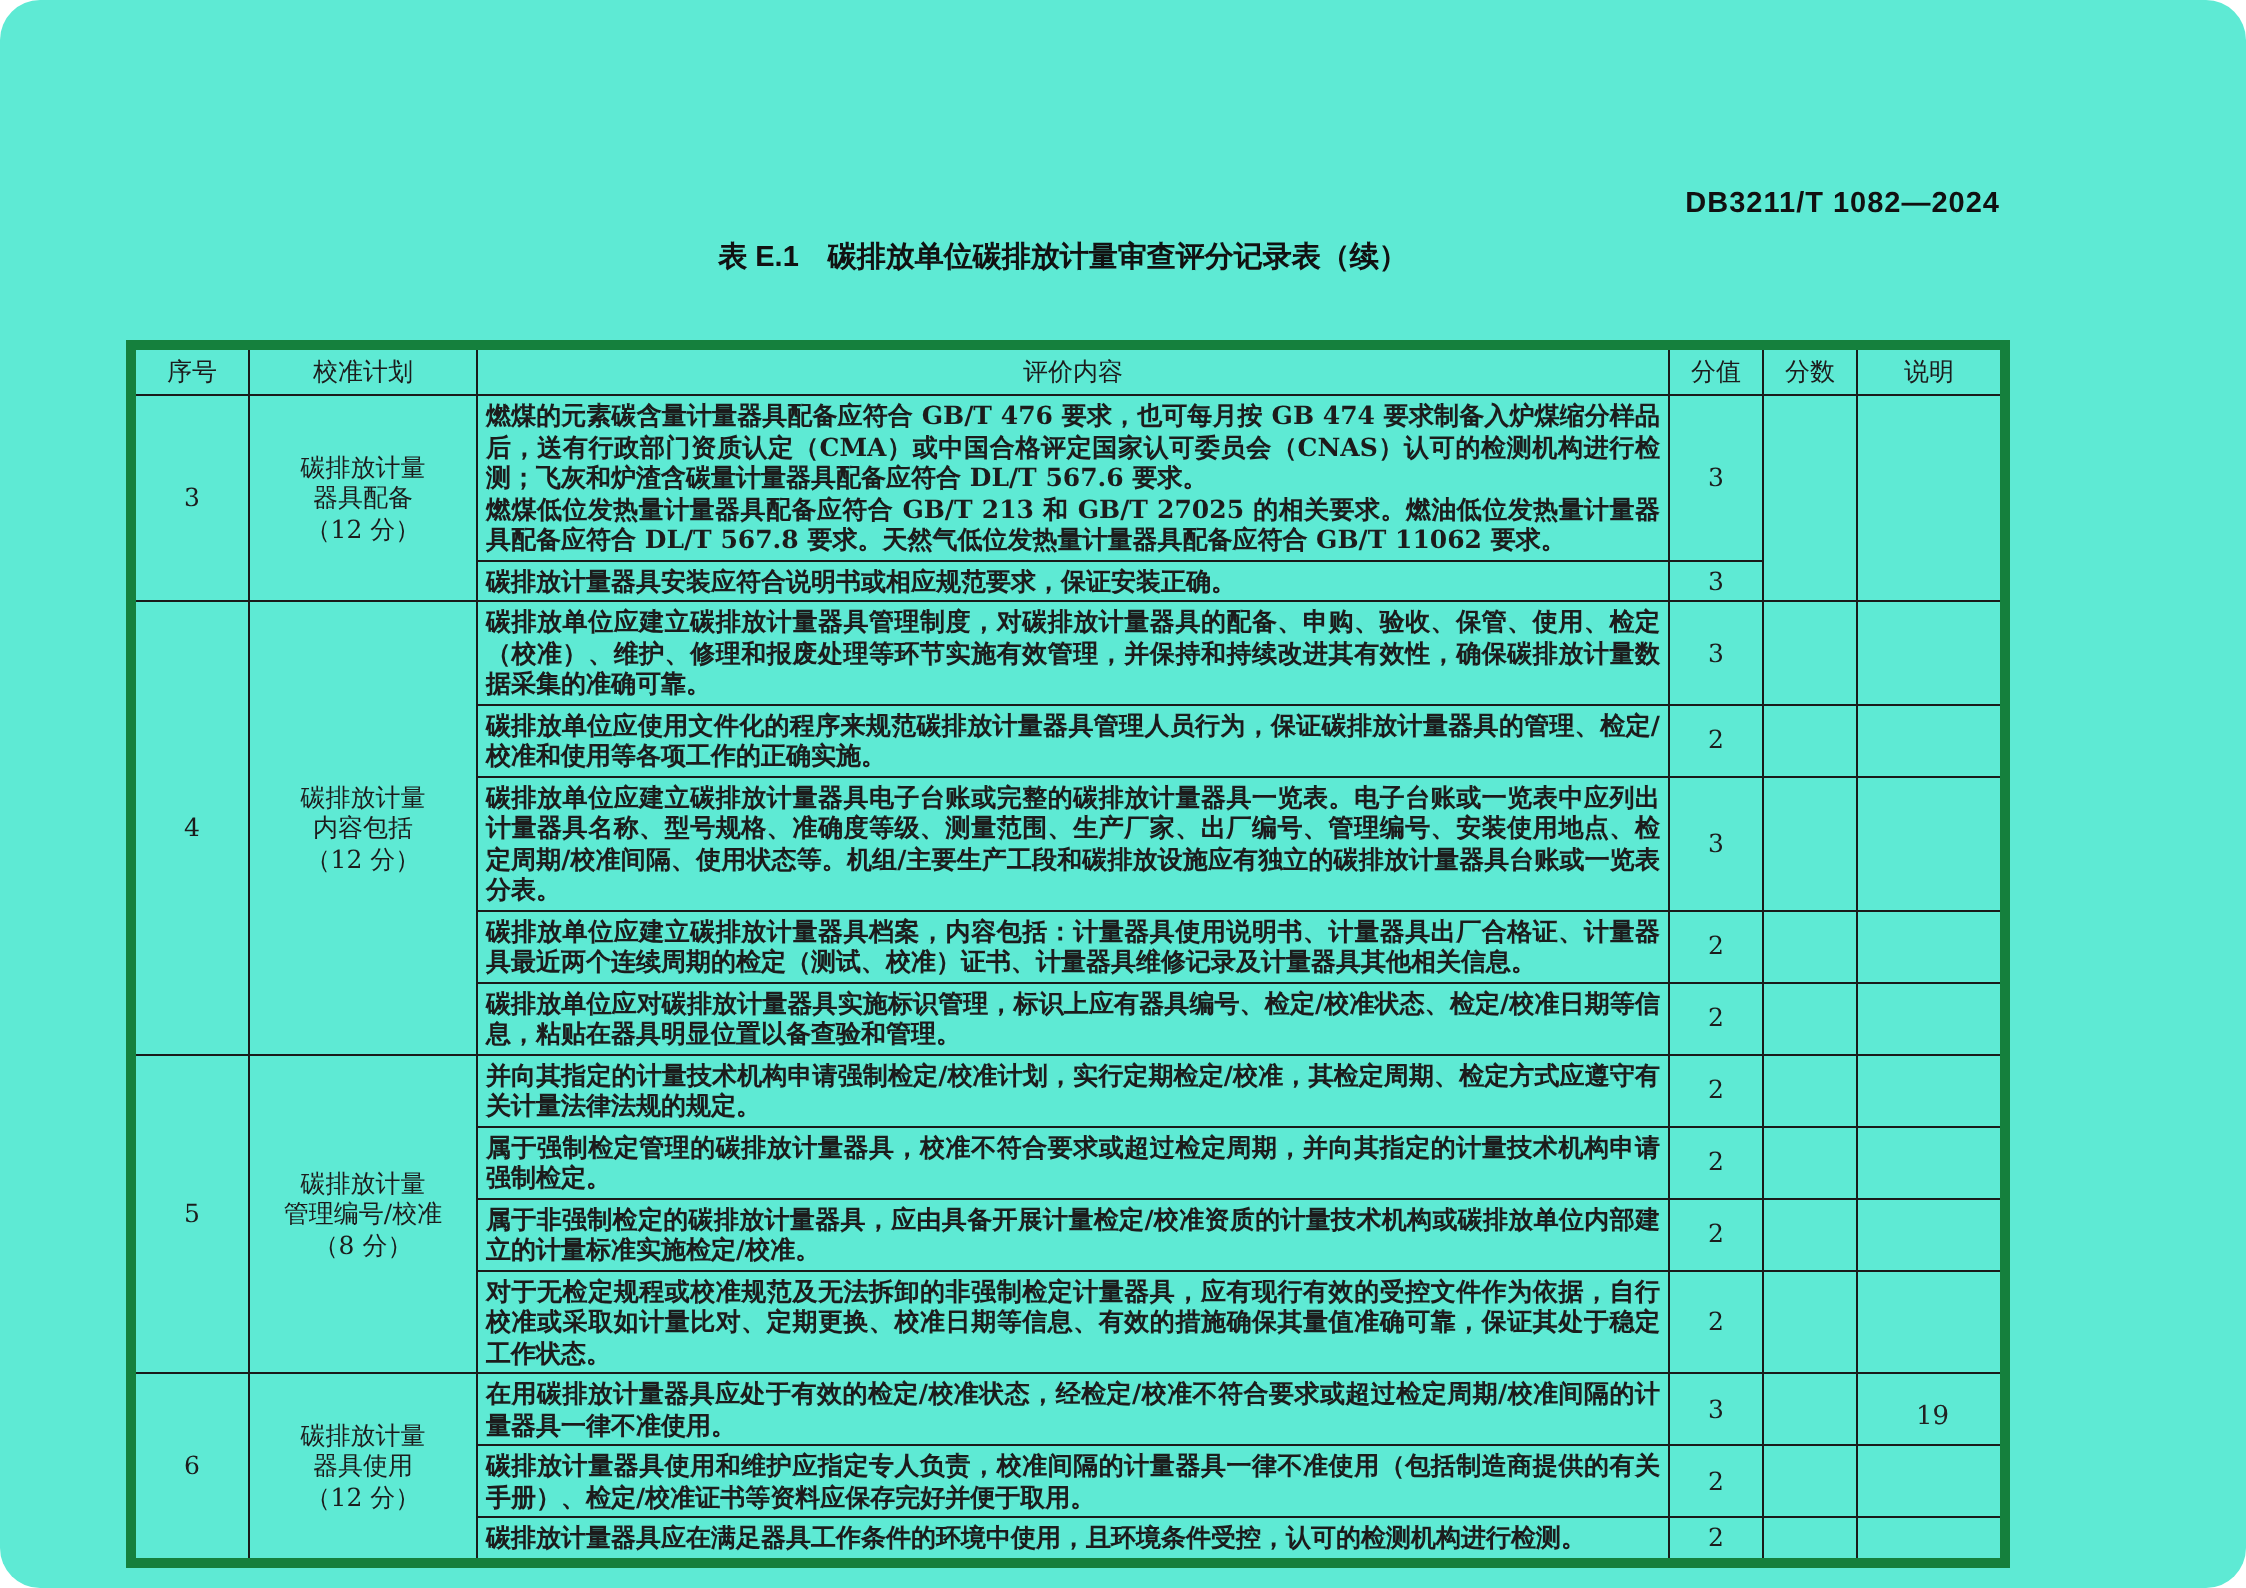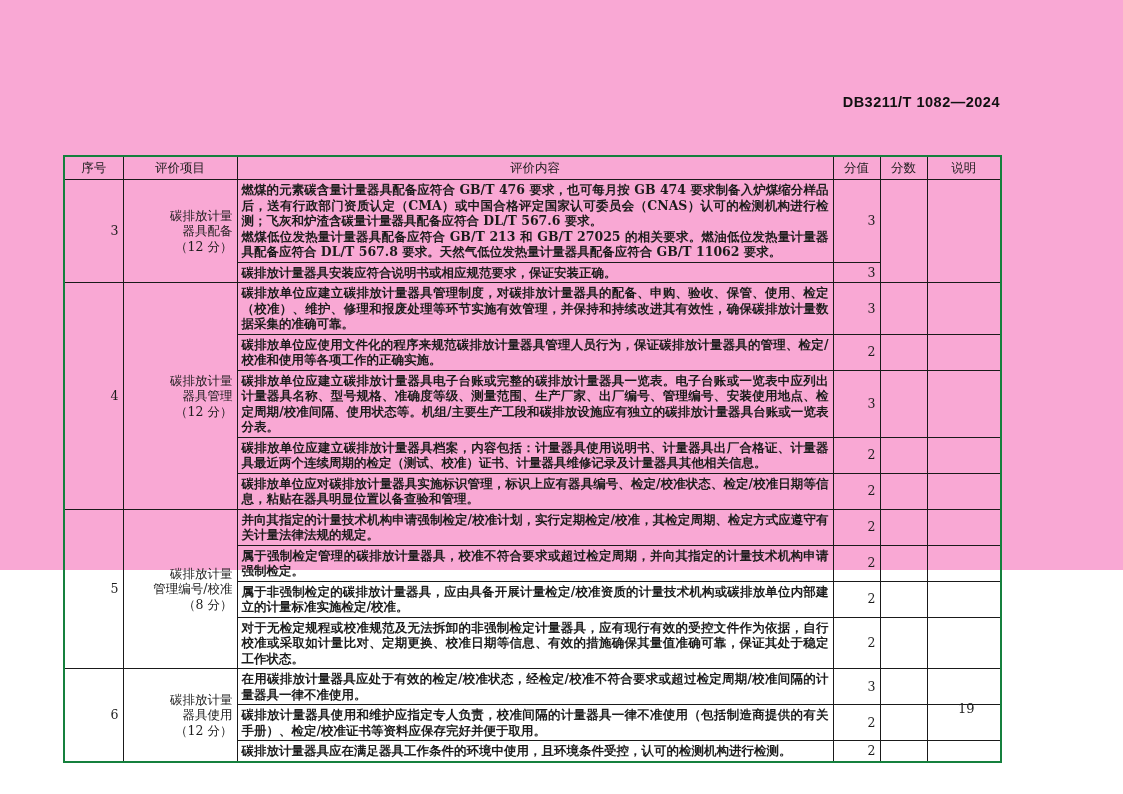--- a/index.html
+++ b/index.html
@@ -1,60 +1,61 @@
 <!DOCTYPE html>
 <html><head>
 <meta charset="utf-8">
 <style>
   html,body{margin:0;padding:0;background:#ffffff;width:1123px;height:794px;overflow:hidden;}
-  .page{position:relative;width:1123px;height:570px;background:#f9a8d4;
-        font-family:"DejaVu Serif","Liberation Serif",serif;color:#1c1c1c;}
+  .page{position:relative;width:1123px;height:794px;background:#5eead4;
+        font-family:"DejaVu Serif","Liberation Serif",serif;color:#1c1c1c;border-radius:20px;}
   .doc-number{position:absolute;top:94px;right:123px;
               font-family:"Liberation Sans","DejaVu Sans",sans-serif;
               font-weight:bold;font-size:14.5px;letter-spacing:.5px;color:#111;}
   .table-title{position:absolute;top:119px;left:63px;width:937px;text-align:center;
                font-family:"Liberation Sans","DejaVu Sans",sans-serif;
                font-weight:bold;font-size:14.5px;color:#111;}
   table.score-table{position:absolute;top:155px;left:63px;width:937px;
                     border-collapse:collapse;table-layout:fixed;}
   table.score-table td,table.score-table th{border:1px solid #1a1a1a;
         font-size:12.5px;line-height:15.5px;font-weight:normal;
         vertical-align:middle;padding:2px 4px;color:#1c1c1c;
         font-family:"DejaVu Serif","Liberation Serif",serif;}
-  table.score-table{border:2px solid #15803d;}
+  table.score-table{border:5px solid #15803d;margin-top:15px;}
   th.hdr{height:18px;text-align:center;}
-  .cell-center{text-align:right;}
+  .cell-center{text-align:center;}
   .cell-left{text-align:justify;}
   .cell-left div{margin:0;font-weight:bold;}
   col.c-no{width:59px;} col.c-item{width:114px;} col.c-content{width:596px;}
   col.c-val{width:47px;} col.c-score{width:47px;} col.c-note{width:74px;}
   .page-number{position:absolute;top:701px;left:958px;font-size:13px;color:#222;
                font-family:"DejaVu Serif","Liberation Serif",serif;}
 </style>
 </head>
 <body>
 
 <div class="page">
 
   <div class="doc-number">DB3211/T 1082—2024</div>
 
+  <div class="table-title">表 E.1　碳排放单位碳排放计量审查评分记录表（续）</div>
 
   <table class="score-table">
     <colgroup>
       <col class="c-no">
         <col class="c-item">
         <col class="c-content">
       <col class="c-val">
         <col class="c-score">
         <col class="c-note">
     </colgroup>
     <thead>
       <tr>
         <th class="hdr">序号</th>
-        <th class="hdr">评价项目</th>
+        <th class="hdr">校准计划</th>
         <th class="hdr">评价内容</th>
         <th class="hdr">分值</th>
         <th class="hdr">分数</th>
         <th class="hdr">说明</th>
       </tr>
     </thead>
     <tbody>
         <tr>
           <td rowspan="2" class="cell-center">3</td>
           <td rowspan="2" class="cell-center">
@@ -73,21 +74,21 @@
         <tr>
           <td class="cell-left">
             <div>碳排放计量器具安装应符合说明书或相应规范要求，保证安装正确。</div>
           </td>
           <td class="cell-center">3</td>
         </tr>
         <tr>
           <td rowspan="5" class="cell-center">4</td>
           <td rowspan="5" class="cell-center">
             <div>碳排放计量</div>
-            <div>器具管理</div>
+            <div>内容包括</div>
             <div>（12 分）</div>
           </td>
           <td class="cell-left">
             <div>碳排放单位应建立碳排放计量器具管理制度，对碳排放计量器具的配备、申购、验收、保管、使用、检定（校准）、维护、修理和报废处理等环节实施有效管理，并保持和持续改进其有效性，确保碳排放计量数据采集的准确可靠。</div>
           </td>
           <td class="cell-center">3</td>
           <td class="cell-center"></td>
           <td class="cell-center"></td>
         </tr>
         <tr>

